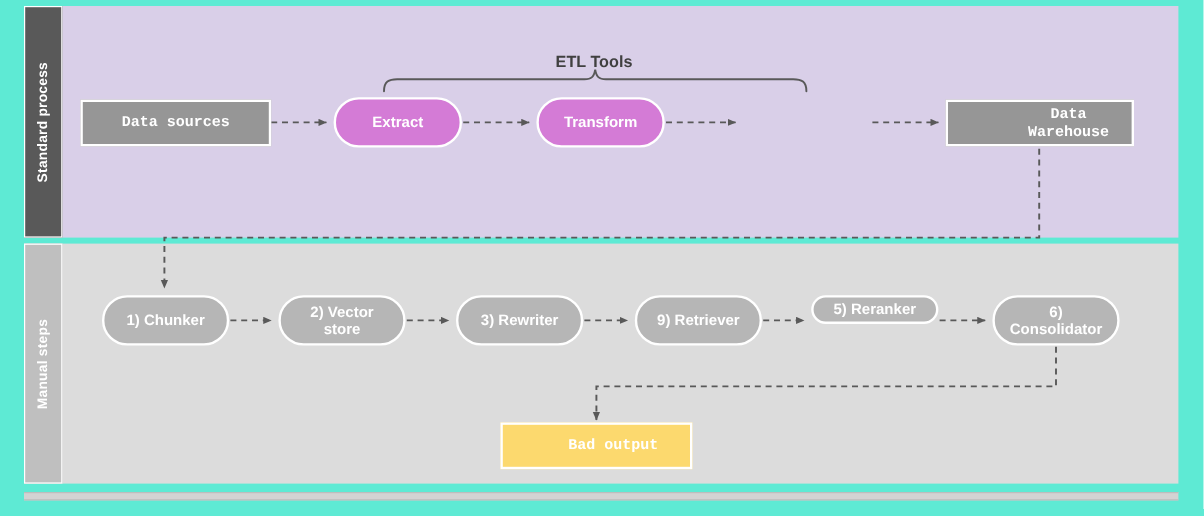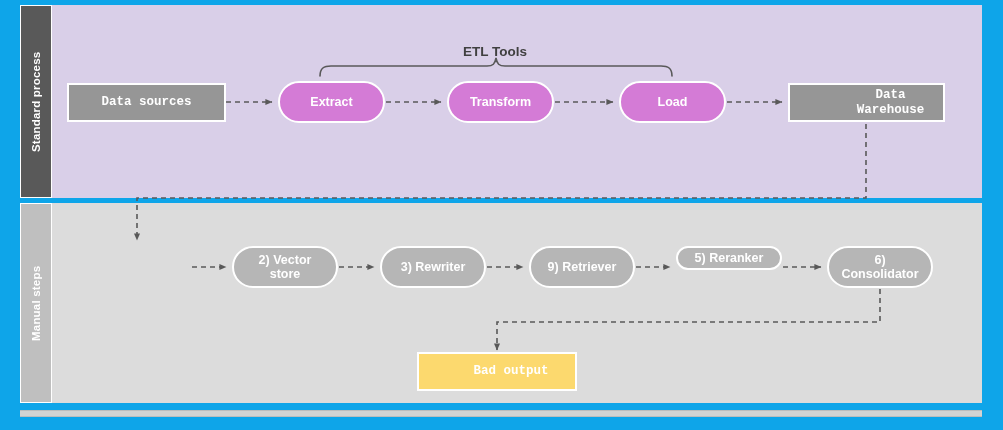--- a/index.html
+++ b/index.html
@@ -1,17 +1,17 @@
 <!DOCTYPE html>
 <html><head>
 <meta charset="utf-8">
 <style>
   html,body{margin:0;padding:0;background:#ffffff;}
   body{width:1003px;height:430px;font-family:"Liberation Sans",sans-serif;}
-  #stage{position:relative;width:1003px;height:430px;overflow:hidden;background:#0ea5e9;}
+  #stage{position:relative;width:1003px;height:430px;overflow:hidden;background:#5eead4;}
 
   
   .band{position:absolute;}
   #band-top{left:20px;top:5px;width:962px;height:193px;background:#d9cfe8;}
   #band-bottom{left:20px;top:203px;width:962px;height:200px;background:#dcdcdc;}
 
   .lane-label{position:absolute;display:flex;align-items:center;justify-content:center;
     color:#ffffff;font-weight:bold;font-size:11.5px;letter-spacing:.2px;
     writing-mode:vertical-rl;transform:rotate(180deg);box-sizing:border-box;}
   #lane-top{left:20px;top:5px;width:32px;height:193px;background:#595959;border:1px solid #ffffff;}
@@ -73,23 +73,23 @@
   </svg>
 
   <div id="etl-label">ETL Tools</div>
 
   <div class="lane-label" id="lane-top">Standard process</div>
   <div class="lane-label" id="lane-bottom">Manual steps</div>
 
   <div class="node rect grey-node" style="left:67px;top:83px;width:159px;height:39px;">Data sources</div>
   <div class="node pill pink-node" style="left:278px;top:81px;width:107px;height:42px;">Extract</div>
   <div class="node pill pink-node" style="left:447px;top:81px;width:107px;height:42px;">Transform</div>
-  <div class="node pill pink-node" style="left:619px;top:81px;width:107px;height:42px;">Load</div>
   <div class="node rect grey-node" style="left:788px;top:83px;width:157px;height:39px;padding-left:48px;">Data Warehouse</div>
 
+  <div class="node pill step-node" style="left:85px;top:246px;width:106px;height:42px;">1) Chunker</div>
   <div class="node pill step-node" style="left:232px;top:246px;width:106px;height:42px;">2) Vector<br>store</div>
   <div class="node pill step-node" style="left:380px;top:246px;width:106px;height:42px;text-align:center;">3) Rewriter</div>
   <div class="node pill step-node" style="left:529px;top:246px;width:106px;height:42px;">9) Retriever</div>
   <div class="node pill step-node" style="left:676px;top:246px;width:106px;height:24px;">5) Reranker</div>
   <div class="node pill step-node" style="left:827px;top:246px;width:106px;height:42px;">6)<br>Consolidator</div>
   <div class="node rect warn-node" style="left:417px;top:352px;width:160px;height:39px;">Bad output</div>
 
   <div id="divider"></div>
 </div>
 

